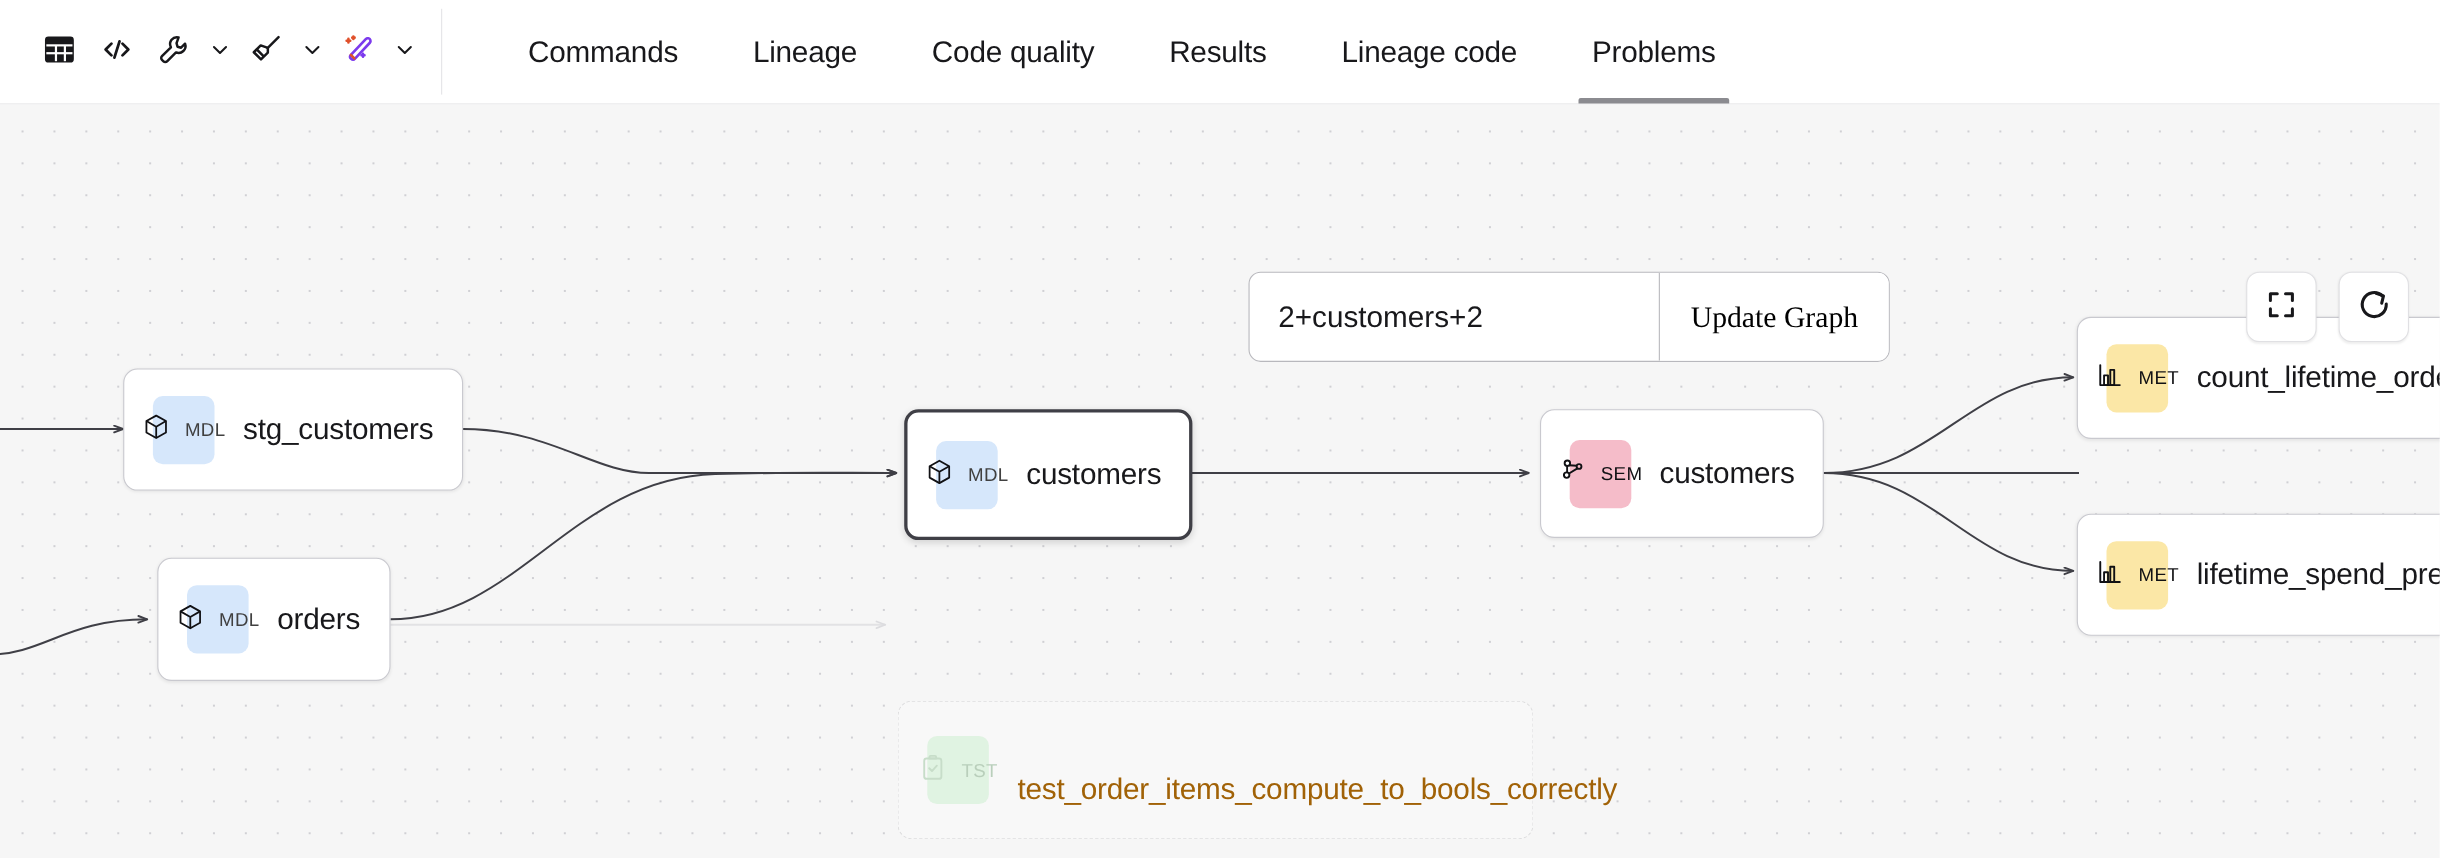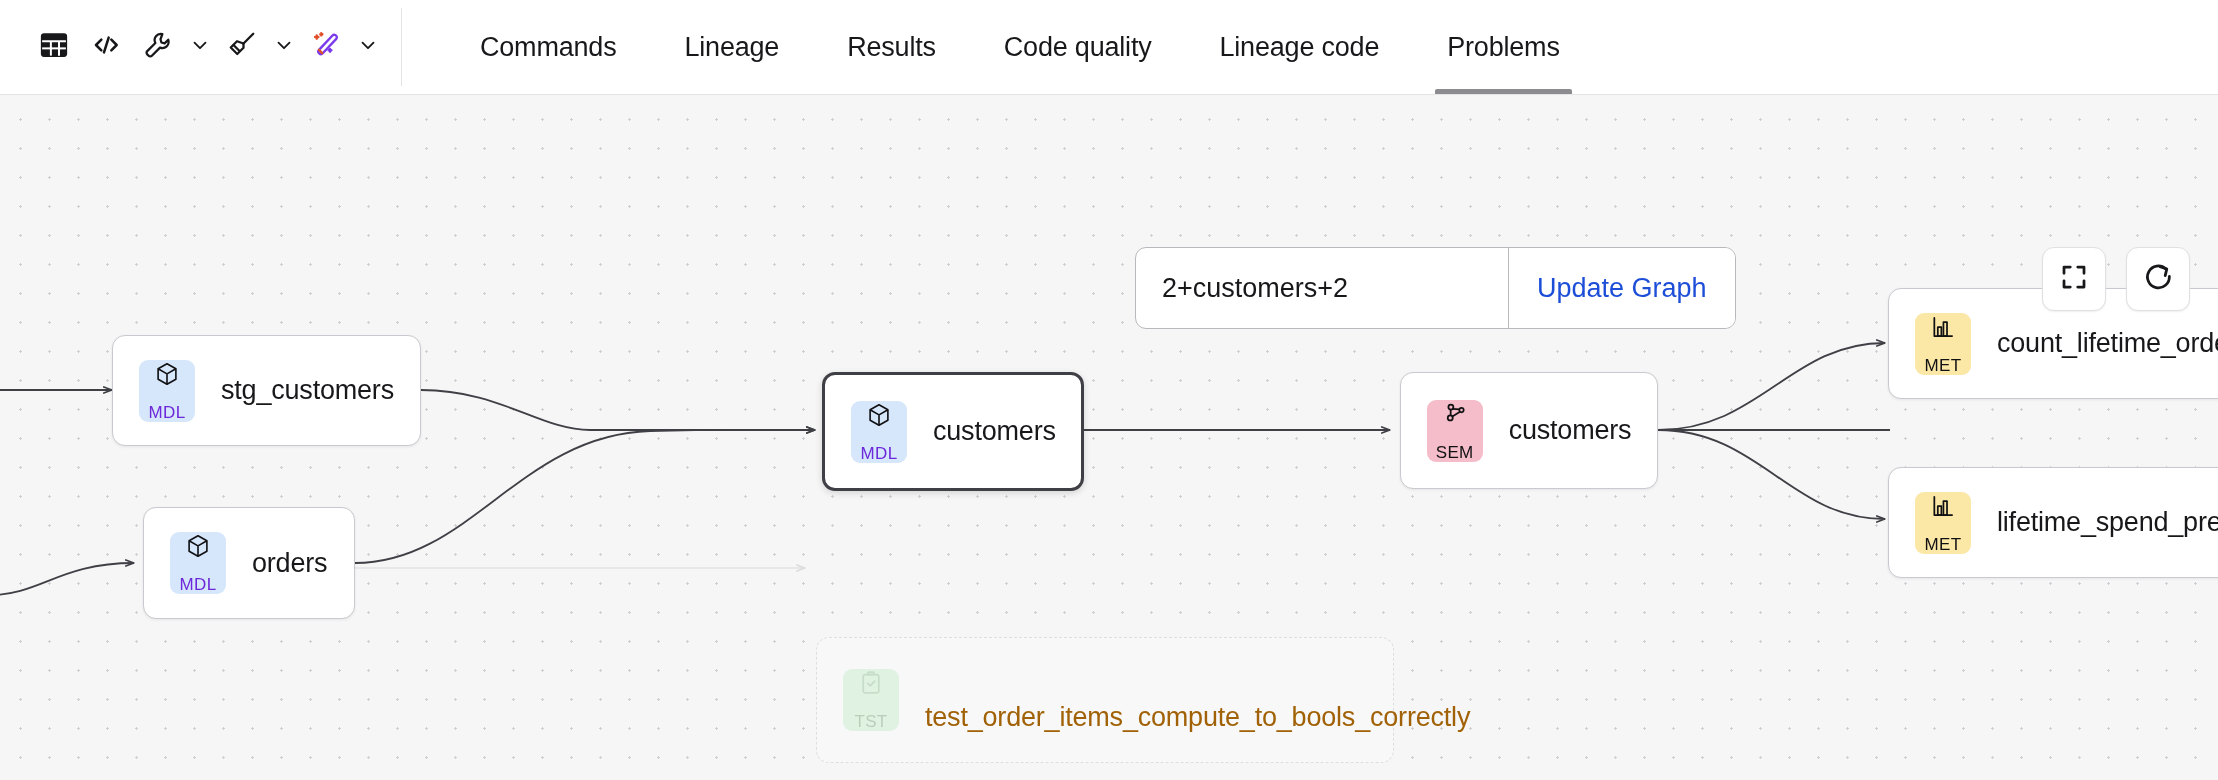--- a/index.html
+++ b/index.html
@@ -107,25 +107,26 @@
     font-size: 27px;
     padding: 0 26px;
     color: #18181b;
     background: transparent;
     font-family: "Liberation Sans", sans-serif;
   }
   .graph-update {
     display: flex; align-items: center; justify-content: center;
     padding: 0 28px;
     font-size: 27px;
-    color: #1d4ed8;
+    color: #000000;
     cursor: pointer;
     border-left: 1px solid #b8b8bd;
     background: #ffffff;
     white-space: nowrap;
+    font-family: Liberation Serif, serif;
   }
 
   .corner-ctrls {
     position: absolute;
     right: 28px; top: 152px;
     display: flex;
     gap: 20px;
     z-index: 30;
   }
   .corner-btn {
@@ -160,33 +161,33 @@
     background: #f8f8f8;
     border: 1px dashed #dededf;
     box-shadow: none;
     opacity: 1;
     cursor: default;
   }
   .badge {
     width: 56px; height: 62px;
     border-radius: 9px;
     display: flex;
-    flex-direction: column;
+    flex-direction: row;
     align-items: center;
     justify-content: center;
     gap: 13px;
     flex: 0 0 auto;
   }
   .badge-label {
     font-size: 17px;
     font-weight: 500;
     letter-spacing: 0.3px;
     line-height: 1;
   }
-  .badge.mdl { background: #d6e7fb; color: #6d28d9; }
+  .badge.mdl { background: #d6e7fb; color: #404040; }
   .badge.sem { background: #f5bcc9; color: #111114; }
   .badge.met { background: #fbe7a6; color: #111114; }
   .badge.tst { background: #e0f3e2; color: #b9cfbb; }
   .node-label {
     font-size: 27px;
     color: #18181b;
     white-space: nowrap;
     letter-spacing: -0.2px;
   }
   .node.muted .node-label {
@@ -292,24 +293,24 @@
   </div>
 
   <div class="tabs">
     <div class="tab">
         <span>Commands</span>
       </div>
     <div class="tab">
         <span>Lineage</span>
       </div>
     <div class="tab">
+        <span>Code quality</span>
+      </div>
+    <div class="tab">
         <span>Results</span>
-      </div>
-    <div class="tab">
-        <span>Code quality</span>
       </div>
     <div class="tab">
         <span>Lineage code</span>
       </div>
     <div class="tab active">
         <span>Problems</span>
       </div>
   </div>
 </div>
 

